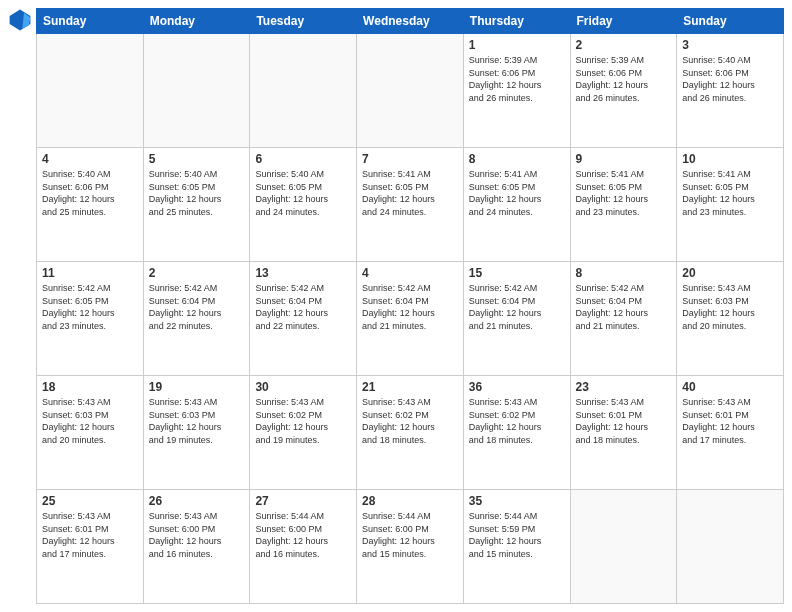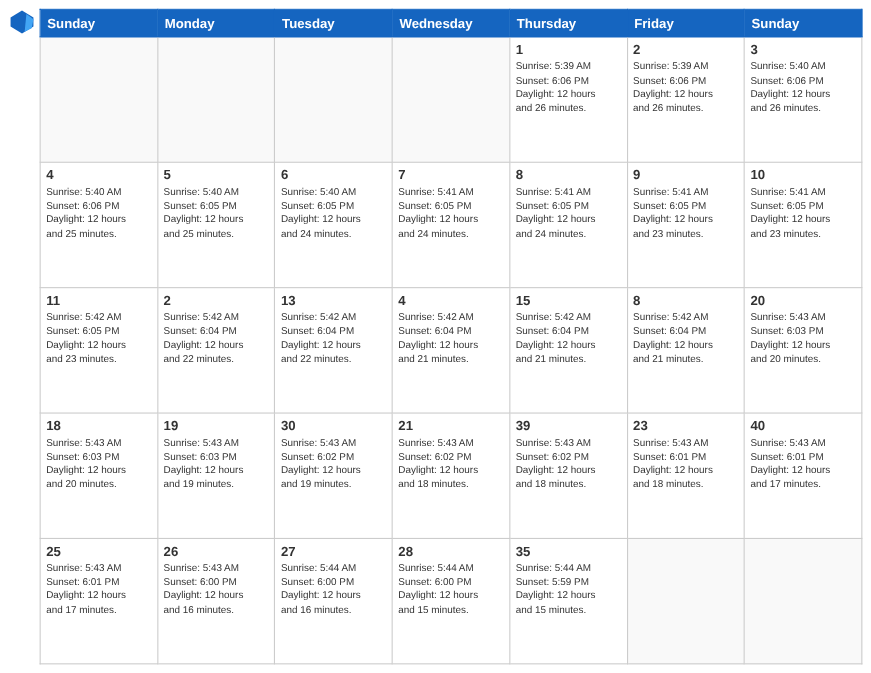--- a/index.html
+++ b/index.html
@@ -216,21 +216,21 @@
           </td>
           <td>
             <span class="day-num">30</span>
             <div class="day-info">Sunrise: 5:43 AM<br>Sunset: 6:02 PM<br>Daylight: 12 hours<br>and 19 minutes.</div>
           </td>
           <td>
             <span class="day-num">21</span>
             <div class="day-info">Sunrise: 5:43 AM<br>Sunset: 6:02 PM<br>Daylight: 12 hours<br>and 18 minutes.</div>
           </td>
           <td>
-            <span class="day-num">39</span>
+            <span class="day-num">36</span>
             <div class="day-info">Sunrise: 5:43 AM<br>Sunset: 6:02 PM<br>Daylight: 12 hours<br>and 18 minutes.</div>
           </td>
           <td>
             <span class="day-num">23</span>
             <div class="day-info">Sunrise: 5:43 AM<br>Sunset: 6:01 PM<br>Daylight: 12 hours<br>and 18 minutes.</div>
           </td>
           <td>
             <span class="day-num">40</span>
             <div class="day-info">Sunrise: 5:43 AM<br>Sunset: 6:01 PM<br>Daylight: 12 hours<br>and 17 minutes.</div>
           </td>

